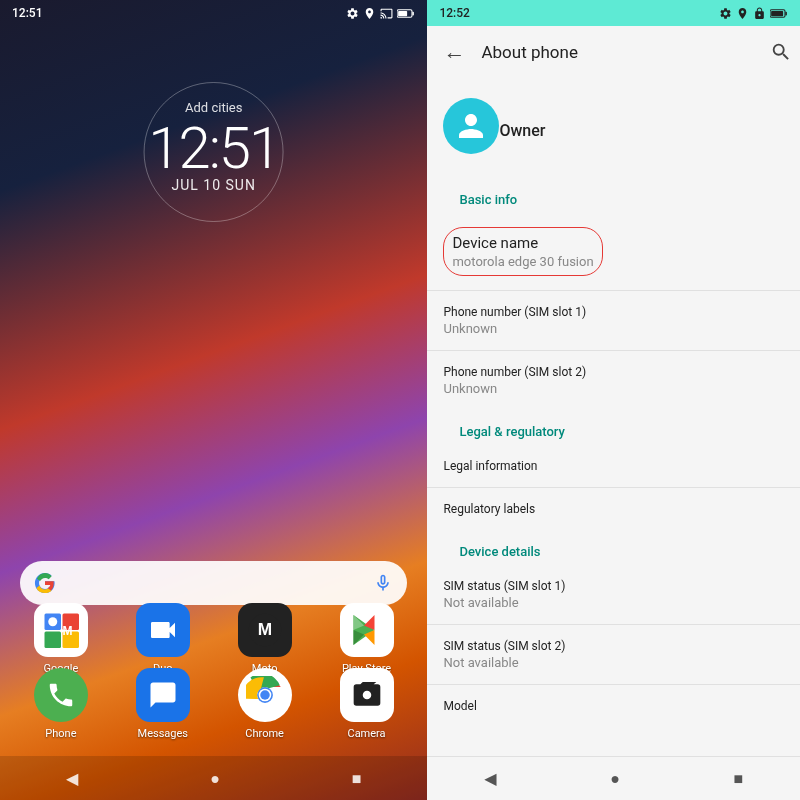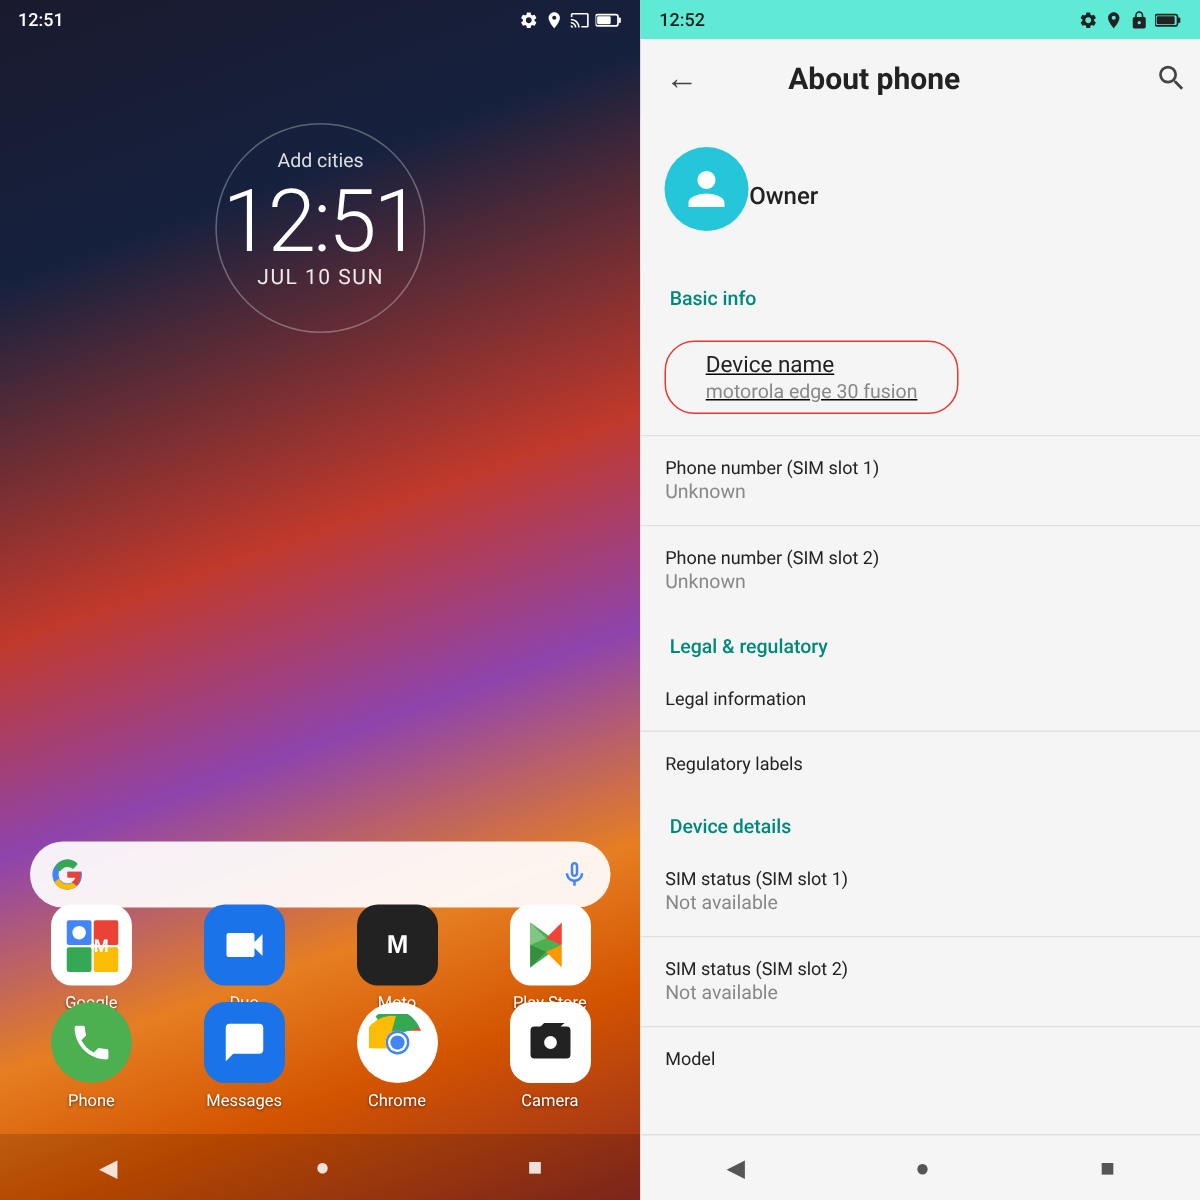--- a/index.html
+++ b/index.html
@@ -174,25 +174,24 @@
       height: 52px;
     }
     .back-arrow {
       font-size: 22px;
       color: #444;
       padding: 8px;
       cursor: pointer;
     }
     .toolbar-title {
       flex: 1;
-      font-size: 20px;
-      font-weight: 700;
+      font-size: 17px;
+      font-weight: 400;
       color: #222;
       padding-left: 8px;
-      margin-left: 44px;
     }
 
     .right-content {
       flex: 1;
       overflow-y: auto;
       background: #f5f5f5;
     }
     .right-content::-webkit-scrollbar { width: 4px; }
     .right-content::-webkit-scrollbar-thumb { background: #ccc; }
 
@@ -213,21 +212,21 @@
       justify-content: center;
       margin-bottom: 8px;
     }
     .owner-label {
       font-size: 16px;
       font-weight: 500;
       color: #222;
     }
 
     .section-header {
-      padding: 14px 19px 6px;
+      padding: 14px 32px 6px;
       font-size: 13px;
       font-weight: 500;
       color: #00897b;
     }
 
     .settings-item {
       padding: 14px 16px;
       background: #f5f5f5;
       cursor: pointer;
     }
@@ -241,22 +240,21 @@
       margin-top: 2px;
     }
     .device-name-item {
       padding: 14px 16px;
       background: #f5f5f5;
     }
     .device-name-inner {
       display: inline-block;
       border: 1.5px solid #e53935;
       border-radius: 20px;
-      padding: 6px 26px;
-      text-decoration: underline;
+      padding: 6px 8px;
     }
     .device-name-title {
       font-size: 15px;
       color: #222;
     }
     .device-name-sub {
       font-size: 13px;
       color: #888;
       margin-top: 2px;
     }

